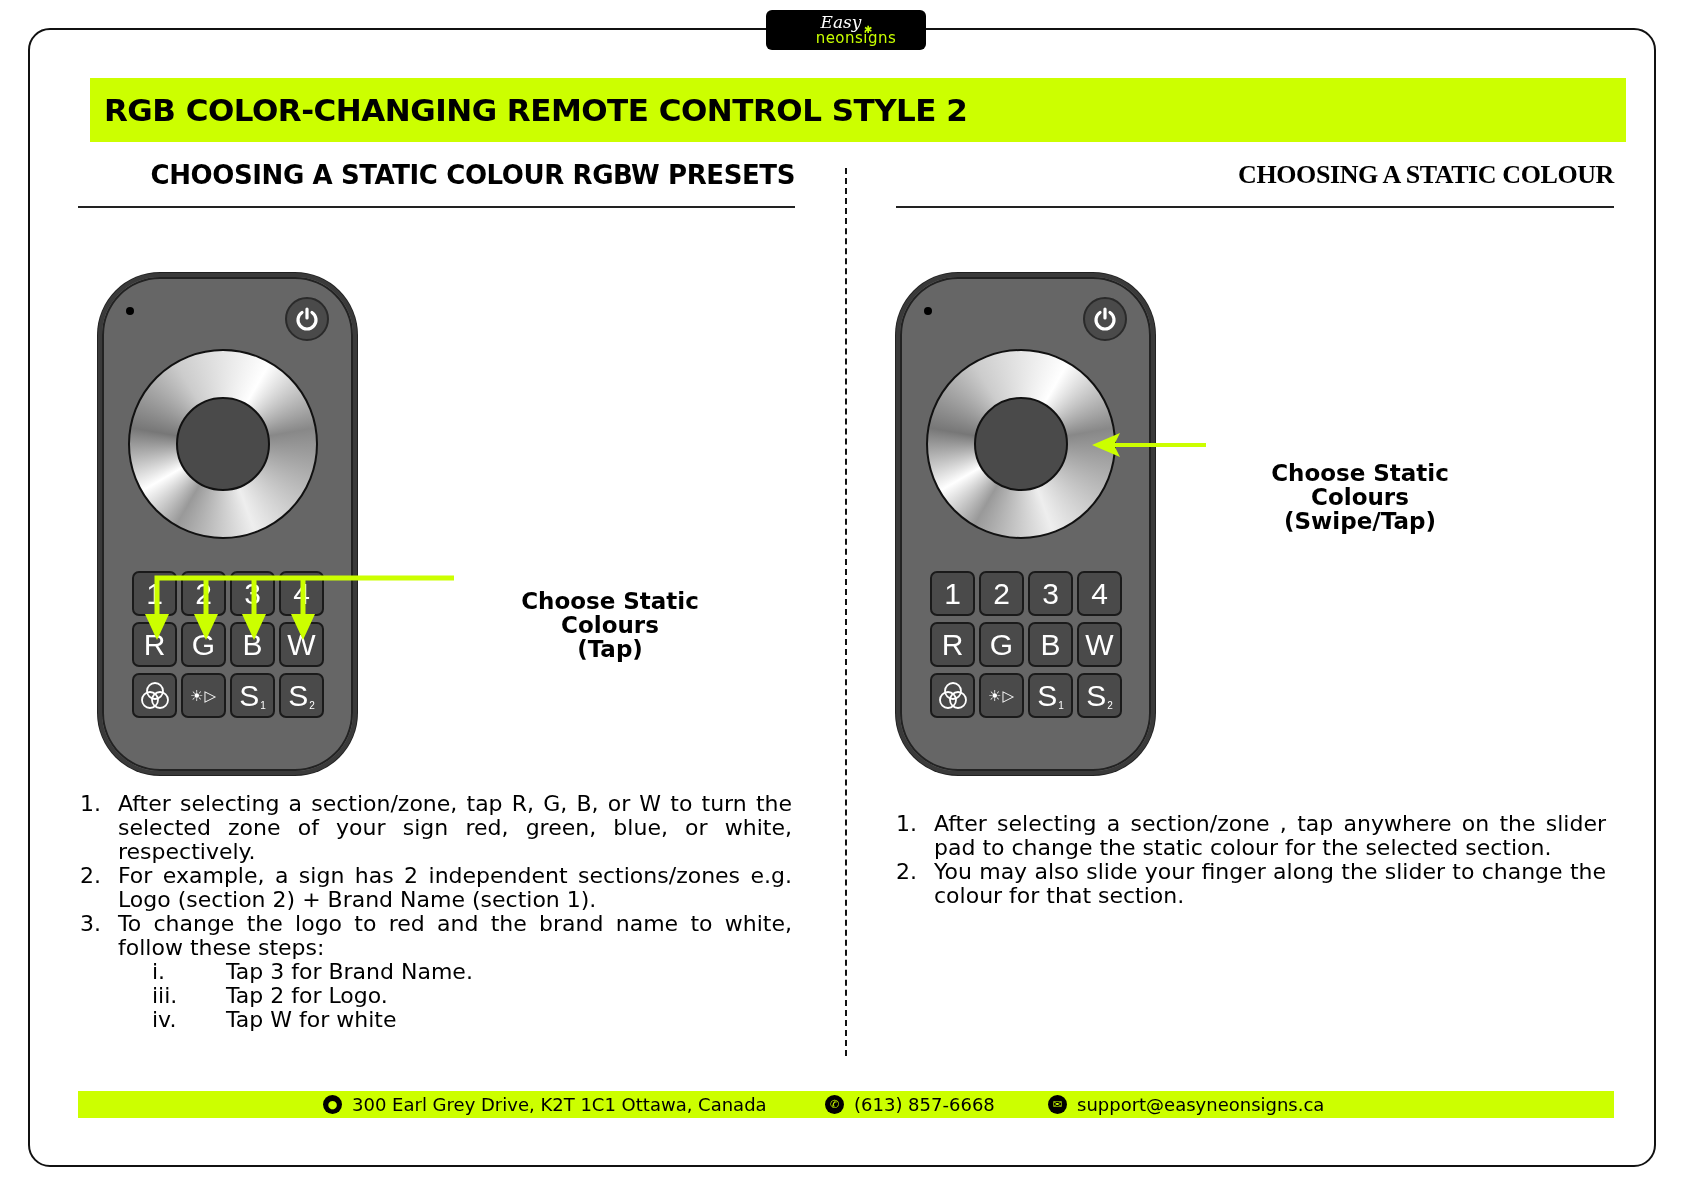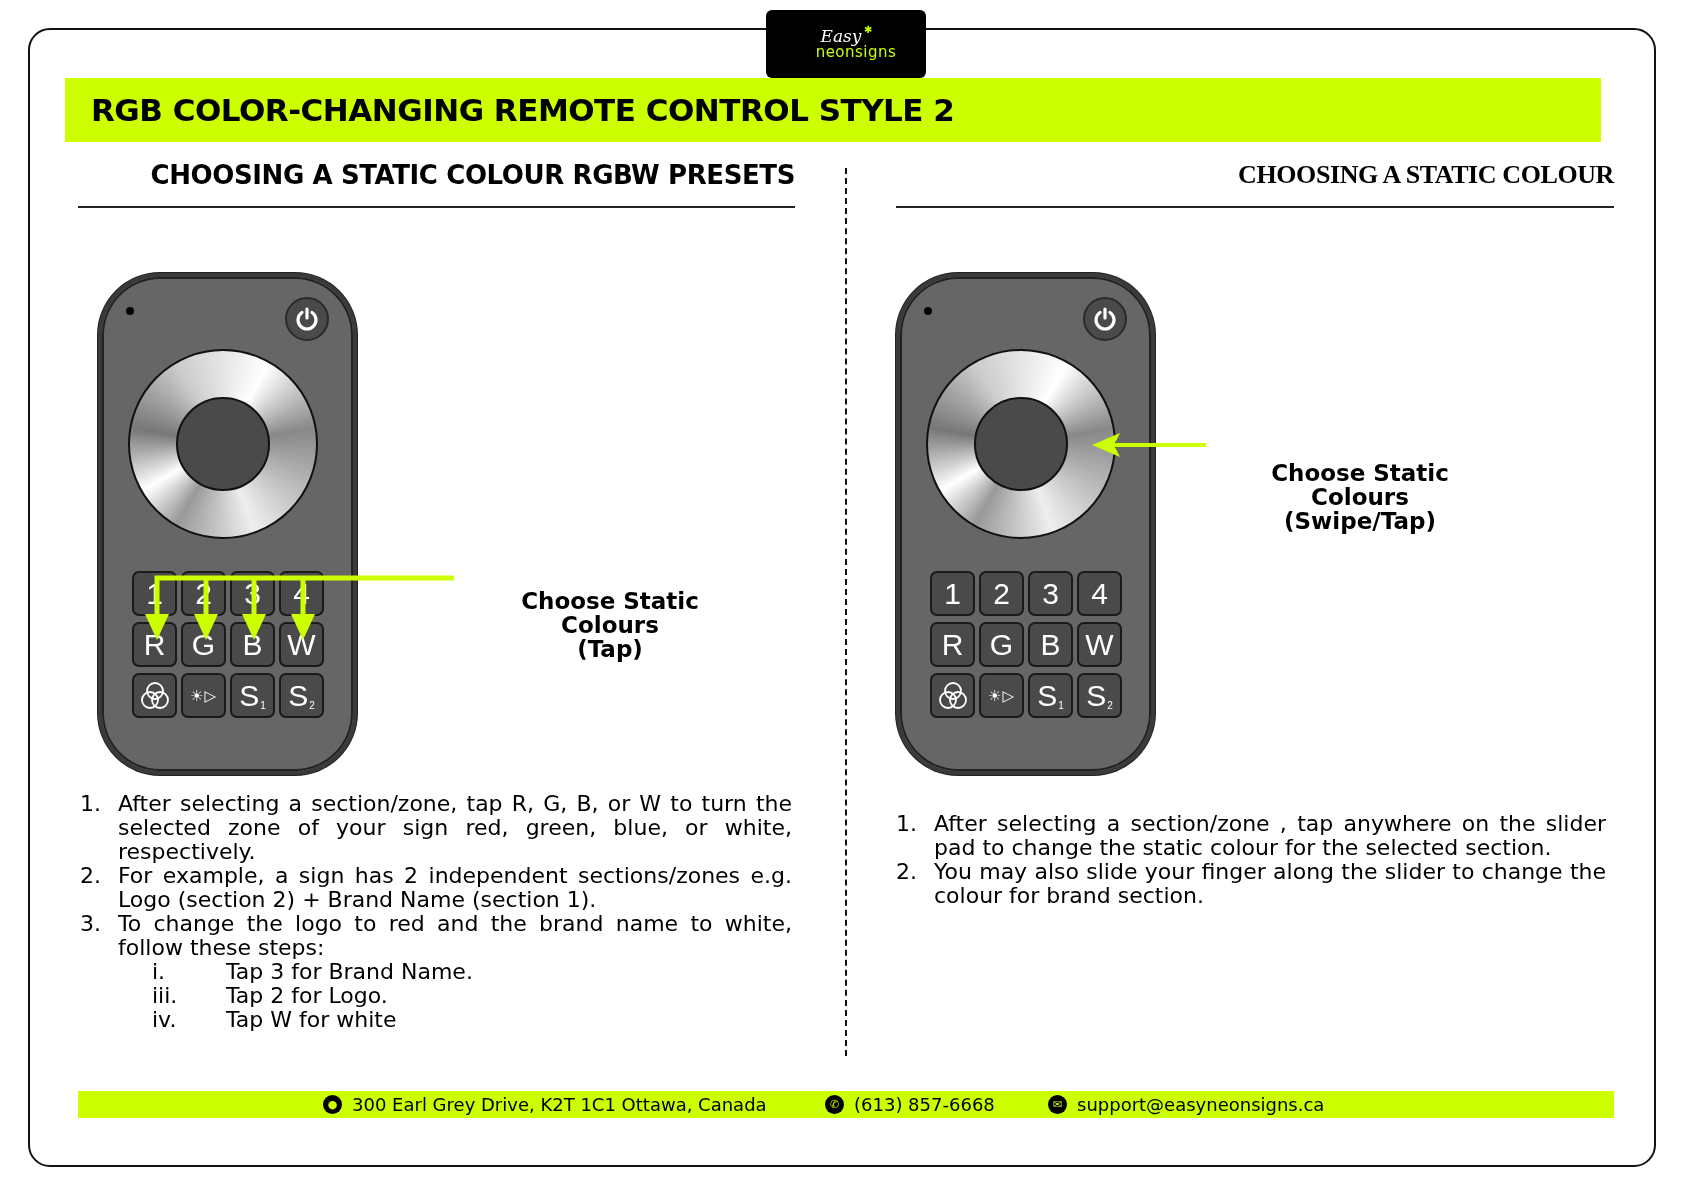--- a/index.html
+++ b/index.html
@@ -1,26 +1,26 @@
 <!DOCTYPE html>
 <html><head>
 <meta charset="utf-8">
 <style>
   * { box-sizing: border-box; margin: 0; padding: 0; }
   html, body { width: 1684px; height: 1191px; background: #ffffff; overflow: hidden; }
   body { position: relative; font-family: "DejaVu Sans", "Liberation Sans", sans-serif; color: #000; }
 
   .frame { position: absolute; left: 28px; top: 28px; width: 1628px; height: 1139px; border: 2.5px solid #111; border-radius: 22px; }
 
-  .logo { position: absolute; left: 766px; top: 10px; width: 160px; height: 68px; background: #000; border-radius: 6px; display: flex; flex-direction: column; align-items: center; justify-content: center; }
+  .logo { position: absolute; left: 766px; top: 10px; width: 160px; height: 40px; background: #000; border-radius: 6px; display: flex; flex-direction: column; align-items: center; justify-content: center; }
   .logo .easy { font-family: "DejaVu Serif", serif; font-style: italic; color: #fff; font-size: 17px; line-height: 16px; margin-left: -10px; }
   .logo .neon { color: #c8ff00; font-size: 15px; line-height: 16px; letter-spacing: 0.5px; margin-left: 20px; }
   .logo .leaf { position: absolute; left: 98px; top: 14px; color: #c8ff00; font-size: 10px; }
 
-  .title-bar { position: absolute; left: 65px; top: 78px; width: 1536px; height: 64px; background: #ccff00; display: flex; align-items: center; padding-left: 26px; }
+  .title-bar { position: absolute; left: 90px; top: 78px; width: 1536px; height: 64px; background: #ccff00; display: flex; align-items: center; padding-left: 14px; }
   .title-bar h1 { font-family: "DejaVu Sans", sans-serif; font-weight: bold; font-size: 31px; letter-spacing: -0.5px; color: #000; }
 
   .sec-head { position: absolute; top: 160px; font-weight: bold; font-size: 26px; letter-spacing: -0.4px; text-align: right; }
   .sec-rule { position: absolute; top: 206px; height: 2px; background: #222; }
 
   .divider { position: absolute; left: 845px; top: 168px; width: 0; height: 888px; border-left: 2px dashed #111; }
 
   
   .remote { position: absolute; width: 259px; height: 502px; background: #666; border: 4px solid #3a3a3a; border-radius: 62px; box-shadow: inset 0 0 0 2px #222, 0 0 0 1px #222; }
   .remote .led { position: absolute; left: 24px; top: 30px; width: 8px; height: 8px; background: #000; border-radius: 50%; }
@@ -198,21 +198,21 @@
   <polygon points="2,15 30,3 24,15 30,27" fill="#ccff00"></polygon>
 </svg>
 <div class="arrow-label" style="left:1220px; top:434px; width:280px;">
   <div>Choose Static Colours</div>
   <div>(Swipe/Tap)</div>
 </div>
 
 <div class="steps" style="left:896px; top:812px; width:710px;">
   <ol>
     <li><span class="num">1.</span><span>After selecting a section/zone , tap anywhere on the slider pad to change the static colour for the selected section.</span></li>
-    <li><span class="num">2.</span><span>You may also slide your finger along the slider to change the colour for brand section.</span></li>
+    <li><span class="num">2.</span><span>You may also slide your finger along the slider to change the colour for that section.</span></li>
   </ol>
 </div>
 
 <div class="footer">
   <div class="item" style="left:245px;">
     <span class="ic">●</span>
     <span>300 Earl Grey Drive, K2T 1C1 Ottawa, Canada</span>
   </div>
   <div class="item" style="left:747px;">
     <span class="ic">✆</span>

